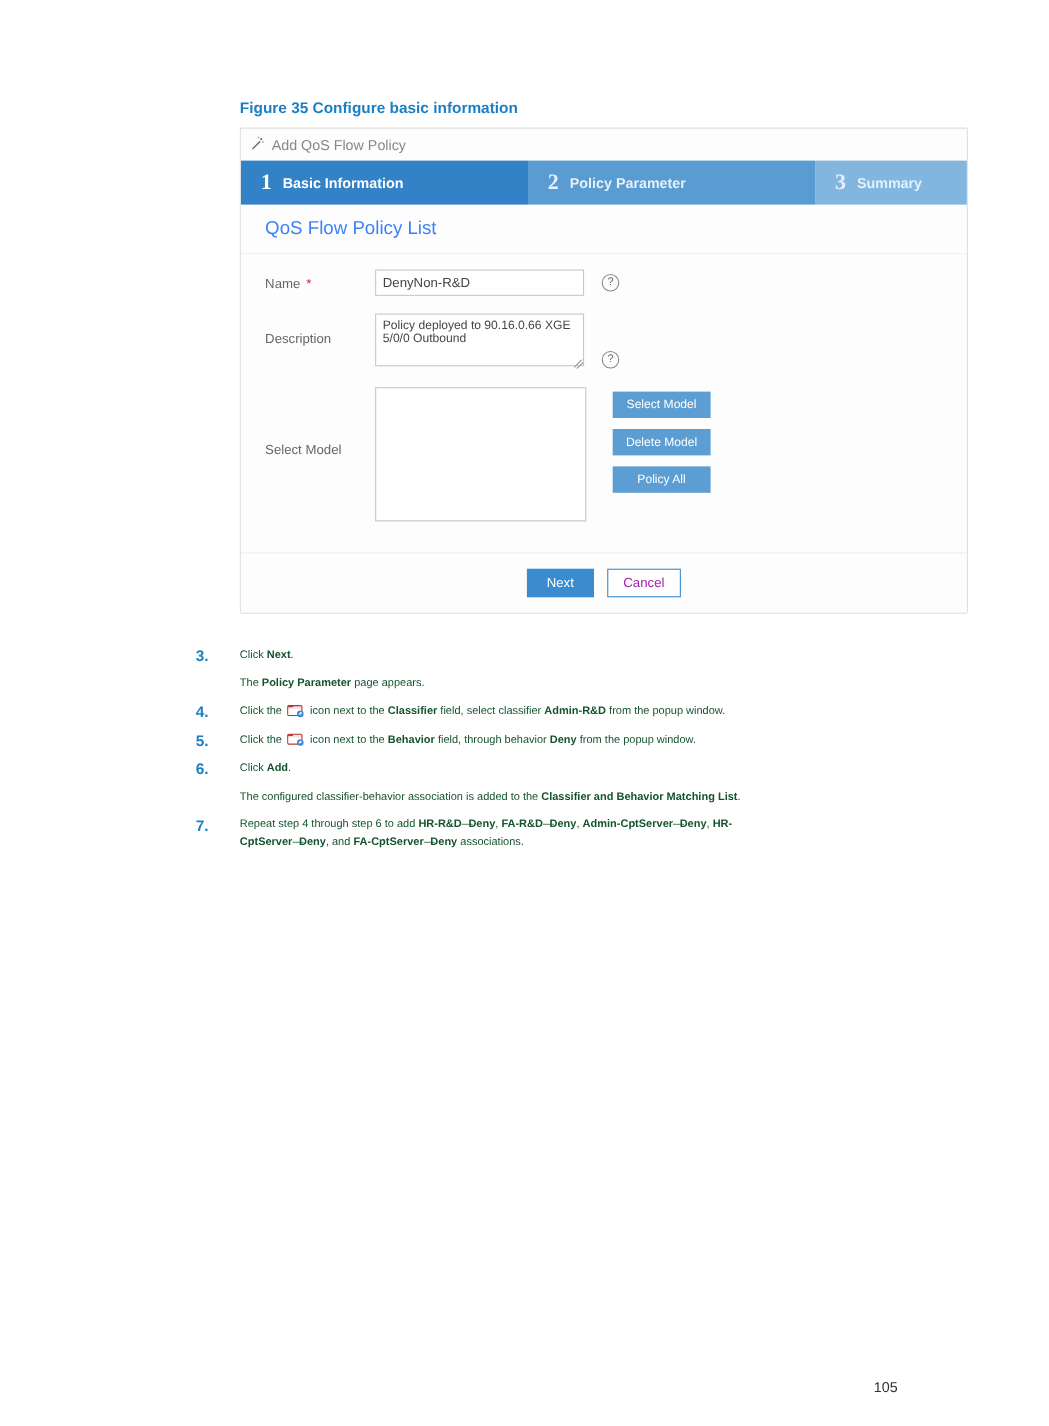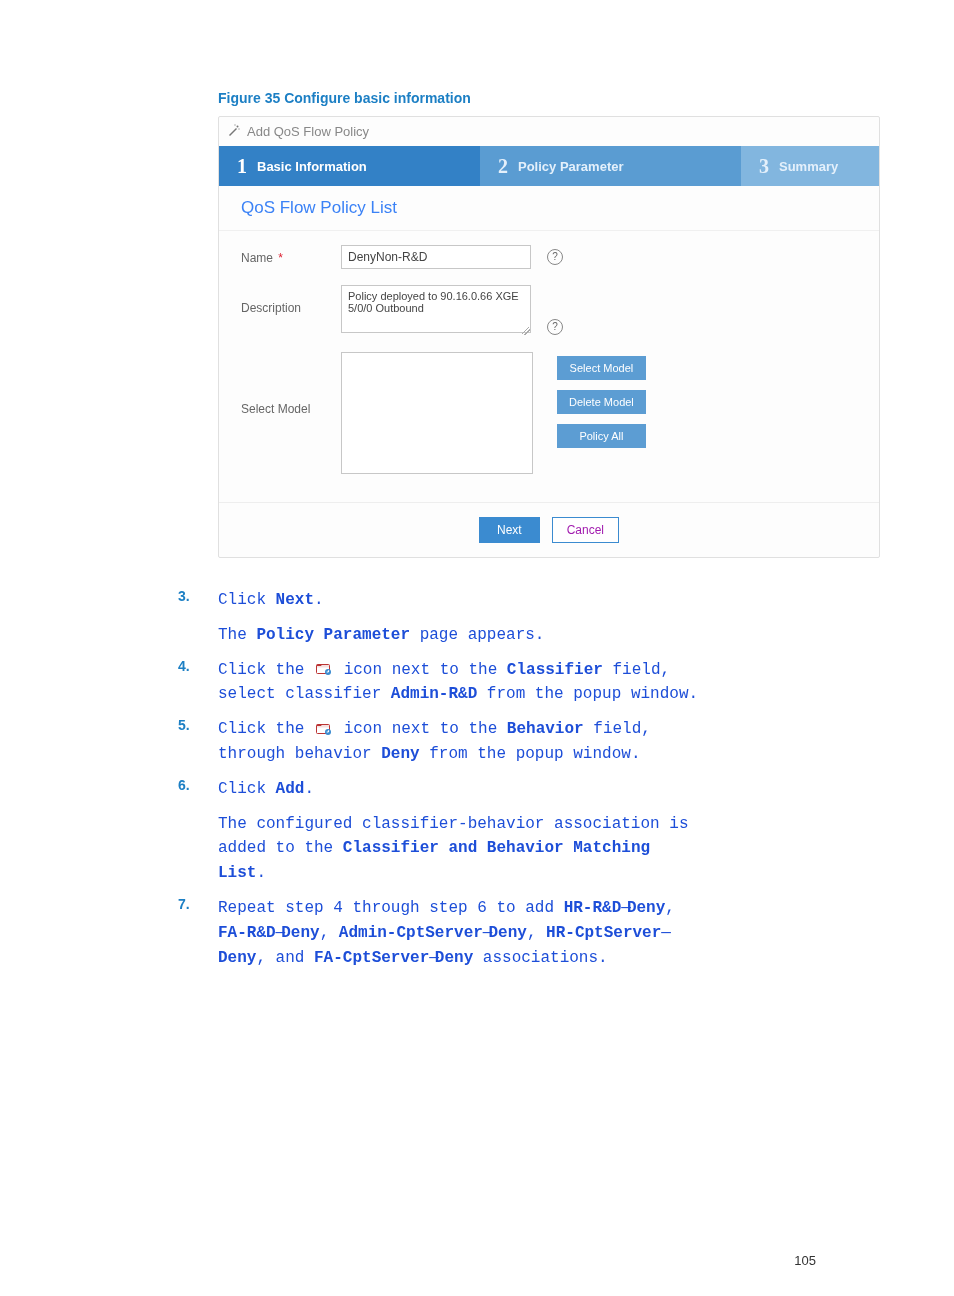--- a/index.html
+++ b/index.html
@@ -211,24 +211,23 @@
   }
   .instr-num {
     width: 40px;
     color: #1c7fc4;
     font-weight: bold;
     font-size: 14px;
     flex-shrink: 0;
   }
   .instr-body {
     flex: 1;
-    font-size: 16px;
+    font-size: 10px;
     line-height: 1.55;
-    color: #1d4ed8;
-    font-family: Liberation Mono, monospace;
+    color: #14532d;
   }
   .instr-body .sub {
     display: block;
     margin-top: 10px;
   }
   .instr-body b { font-weight: bold; }
   .dash { letter-spacing: -4px; }
 
   .folder-icon {
     display: inline-flex;

